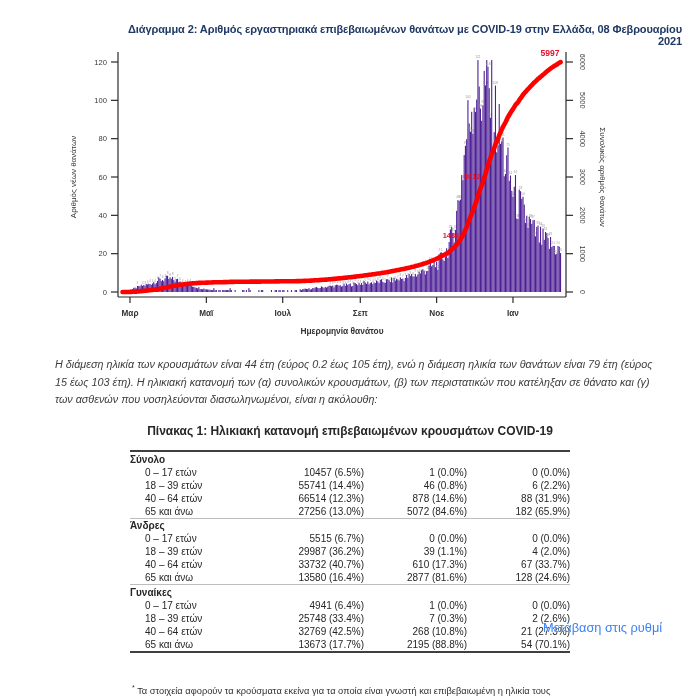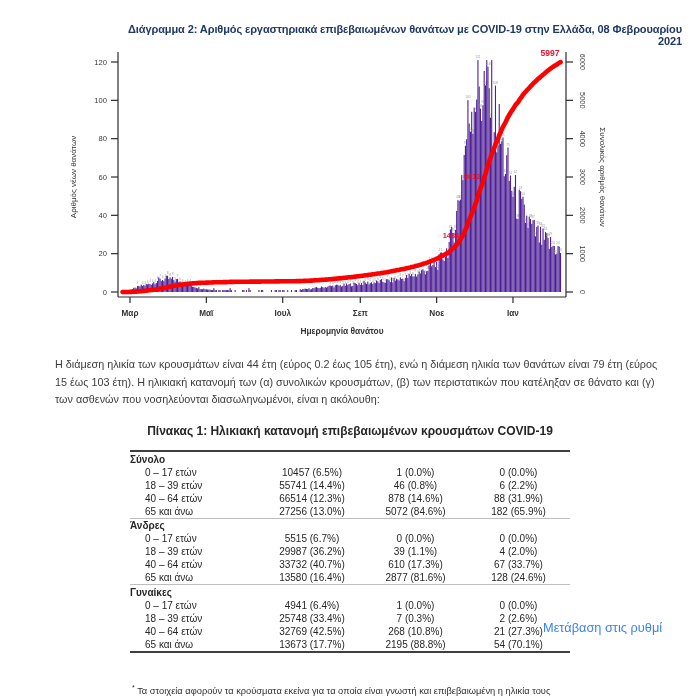--- a/index.html
+++ b/index.html
@@ -7,41 +7,41 @@
     width:692px;height:699px;position:relative;overflow:hidden;background:#ffffff;
     font-family:"Liberation Sans",sans-serif;color:#2e2e2e;
   }
   .doc-title{
     position:absolute;left:110px;top:23px;width:572px;
     font-size:11px;font-weight:bold;color:#1f3864;letter-spacing:-0.1px;text-align:right;
   }
   .chart-svg{position:absolute;left:0;top:0;}
   .para{
     position:absolute;left:55px;top:356px;width:606px;
-    font-size:10.8px;line-height:1.63;color:#3d3d3d;
+    font-size:10.8px;line-height:1.63;color:#3d3d3d;font-style:italic;
   }
   .tbl-title{
     position:absolute;left:130px;top:424px;width:440px;text-align:center;
     font-size:12px;font-weight:bold;color:#262626;
   }
   .tbl{
     position:absolute;left:130px;top:450px;width:440px;
     border-top:2px solid #3f3f3f;border-bottom:2px solid #3f3f3f;
     font-size:10px;color:#262626;
   }
   .tbl-header{
     display:grid;grid-template-columns:130px 104px 103px 103px;
     border-bottom:1.6px solid #3f3f3f;padding:3px 0 4px;
   }
   .tbl-header .hc{text-align:center;font-weight:bold;line-height:1.3;}
   .sec-label{font-weight:bold;padding:1.5px 0 1px;border-top:1px solid #bdbdbd;}
   .sec-label:first-child{border-top:none;}
   .row{display:grid;grid-template-columns:130px 104px 103px 103px;padding:1px 0;}
   .row .c0{padding-left:15px;}
-  .row .c1,.row .c2,.row .c3{text-align:center;}
+  .row .c1,.row .c2,.row .c3{text-align:right;}
   .footnote{position:absolute;left:132px;top:684px;font-size:9.3px;color:#2e2e2e;}
   .footnote sup{font-size:7px;}
   .watermark{position:absolute;left:543px;top:617px;white-space:nowrap;text-shadow:0 0 1px #fff;}
   .wm1{font-size:17.5px;color:#b1b1b1;}
   .wm2{font-size:12.8px;color:#3b82f6;margin-top:3px;}
 </style>
 </head>
 <body>
 
 <svg class="chart-svg" width="692" height="348" viewBox="0 0 692 348">

